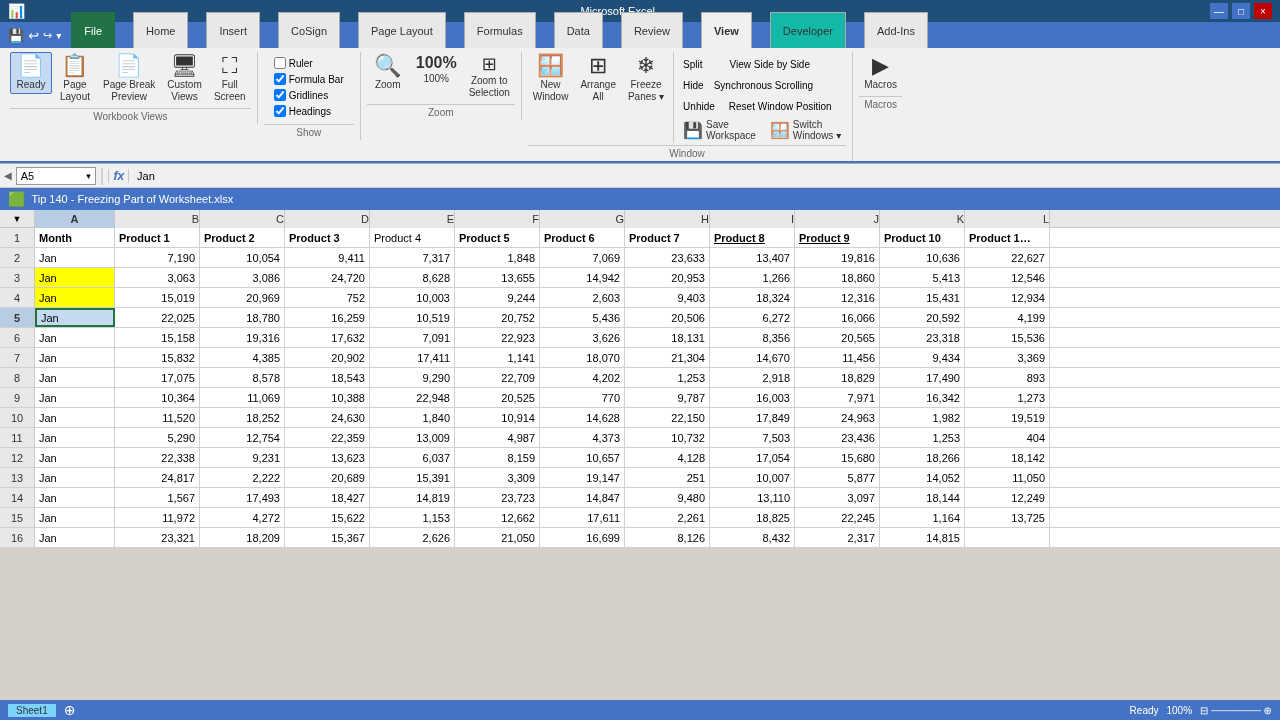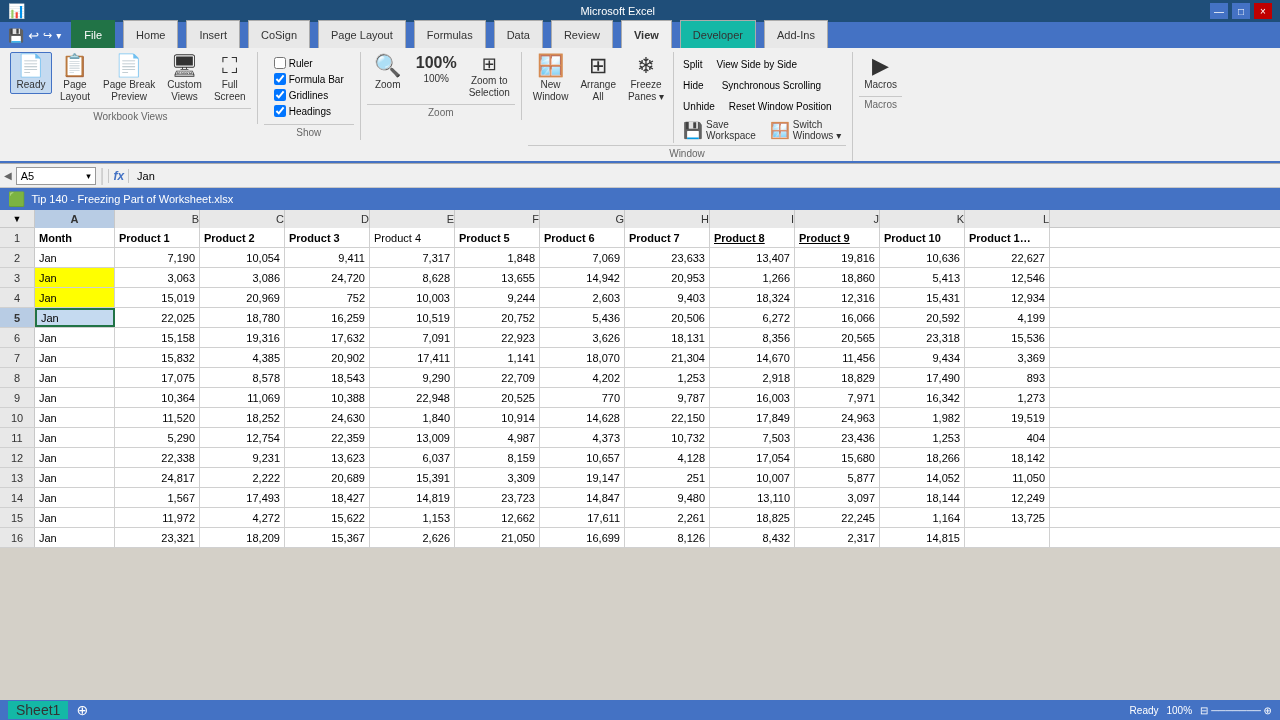--- a/index.html
+++ b/index.html
@@ -31,22 +31,22 @@
       align-items: flex-end;
       padding: 0 4px;
     }
     .tab {
       padding: 3px 12px;
       font-size: 11px;
       cursor: pointer;
       border: 1px solid #ababab;
       border-bottom: none;
       background: #e8e8e8;
-      margin-right: 8px;
-      height: 28px;
+      margin-right: 18px;
+      height: 36px;
       display: flex;
       align-items: center;
     }
     .tab.active {
       background: #f0f0f0;
       font-weight: bold;
     }
 
     
     .ribbon-content {
@@ -406,25 +406,25 @@
           <div class="ribbon-btn">
             <div class="ribbon-btn-icon">⊞</div>
             <div class="ribbon-btn-label">Arrange<br>All</div>
           </div>
           <div class="ribbon-btn">
             <div class="ribbon-btn-icon">❄</div>
             <div class="ribbon-btn-label">Freeze<br>Panes ▾</div>
           </div>
         </div>
         <div style="display:flex; flex-direction:column; gap:1px; padding-top:2px; border-left:1px solid #c8c8c8; margin-left:2px; padding-left:4px;">
-          <div style="display:flex; gap:4px; align-items:center;text-align:center;">
+          <div style="display:flex; gap:17px; align-items:center;text-align:center;">
             <div class="ribbon-small-btn">Split</div>
             <div class="ribbon-small-btn">View Side by Side</div>
           </div>
-          <div style="display:flex; gap:8px; align-items:center;">
+          <div style="display:flex; gap:0; align-items:center;">
             <div class="ribbon-small-btn">Hide</div>
             <div class="ribbon-small-btn">Synchronous Scrolling</div>
           </div>
           <div style="display:flex; gap:4px; align-items:center;">
             <div class="ribbon-small-btn">Unhide</div>
             <div class="ribbon-small-btn">Reset Window Position</div>
           </div>
           <div style="display:flex; gap:4px; align-items:center;">
             <div class="ribbon-btn" style="flex-direction:row; min-width:auto; padding:1px 4px; font-size:10px;">
               <div style="font-size:16px; margin-right:3px;">💾</div>
@@ -729,21 +729,21 @@
         <div class="sheet-cell cell-j">2,317</div>
         <div class="sheet-cell cell-k">14,815</div>
         <div class="sheet-cell cell-l"></div>
       </div>
     </div>
 
 </div>
 
 <div class="status-bar">
   <div style="display:flex; align-items:center; gap:8px;">
-    <span style="background:#14b8a6; color:#333; padding:1px 8px; font-size:14px; cursor:pointer;">Sheet1</span>
+    <span style="background:#7dd3fc; color:#333; padding:1px 8px; font-size:10px; cursor:pointer;">Sheet1</span>
     <span style="font-size:14px; cursor:pointer;">⊕</span>
   </div>
   <div style="display:flex; align-items:center; gap:8px;">
     <span>Ready</span>
     <span>100%</span>
     <span style="cursor:pointer;">⊟ ─────── ⊕</span>
   </div>
 </div>
 
 </body></html>

